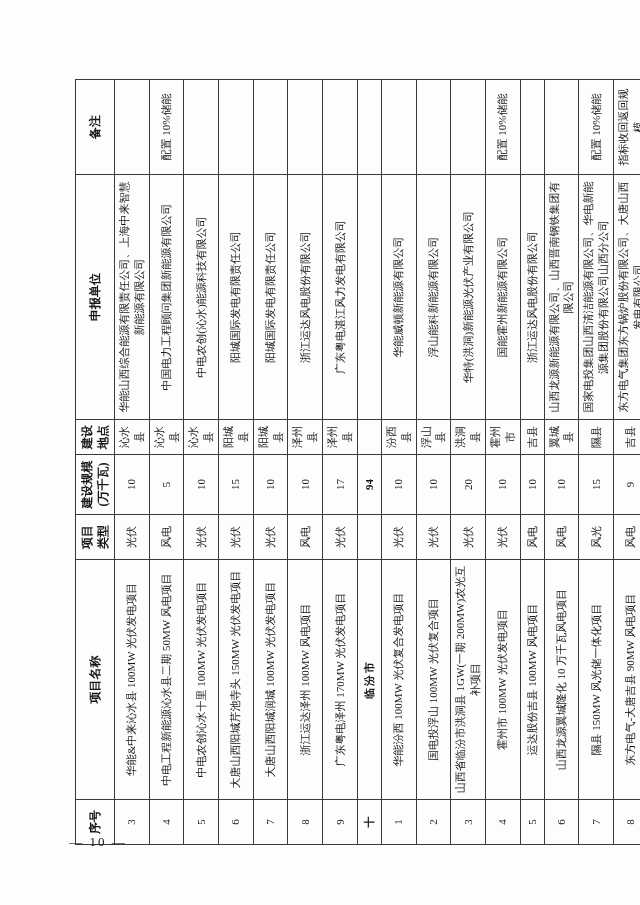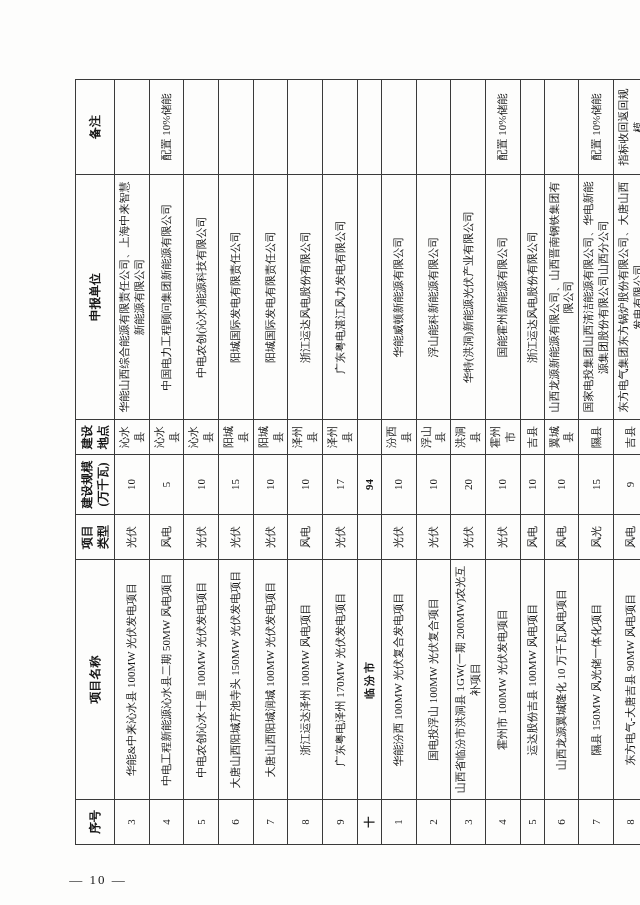--- a/index.html
+++ b/index.html
@@ -44,21 +44,21 @@
     font-size:12px;
     height:34px;
     padding:2px 2px;
   }
   td.c-name, td.c-unit{ text-align:left; padding:2px 6px;}
   td.c-remark{ padding:2px 9px;}
   tr.section-row td{ font-weight:bold; }
   tr.section-row td.c-name{ text-align:center; letter-spacing:2px;}
   .page-number{
     position:absolute;
-    left:58px;top:872px;
+    left:58px;top:834px;
     width:80px;
     text-align:center;
     font-size:13px;
     letter-spacing:2px;
     color:#161616;
     white-space:nowrap;
   }
 </style>
 </head>
 <body>

